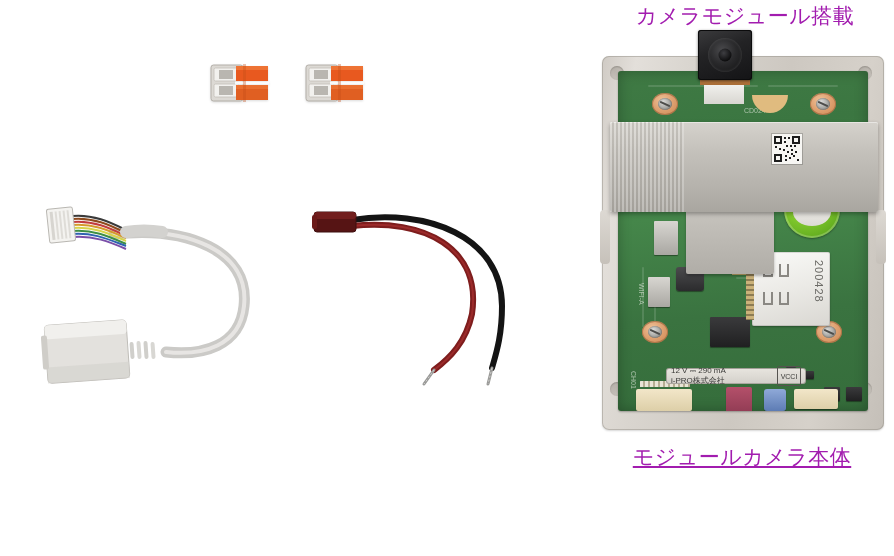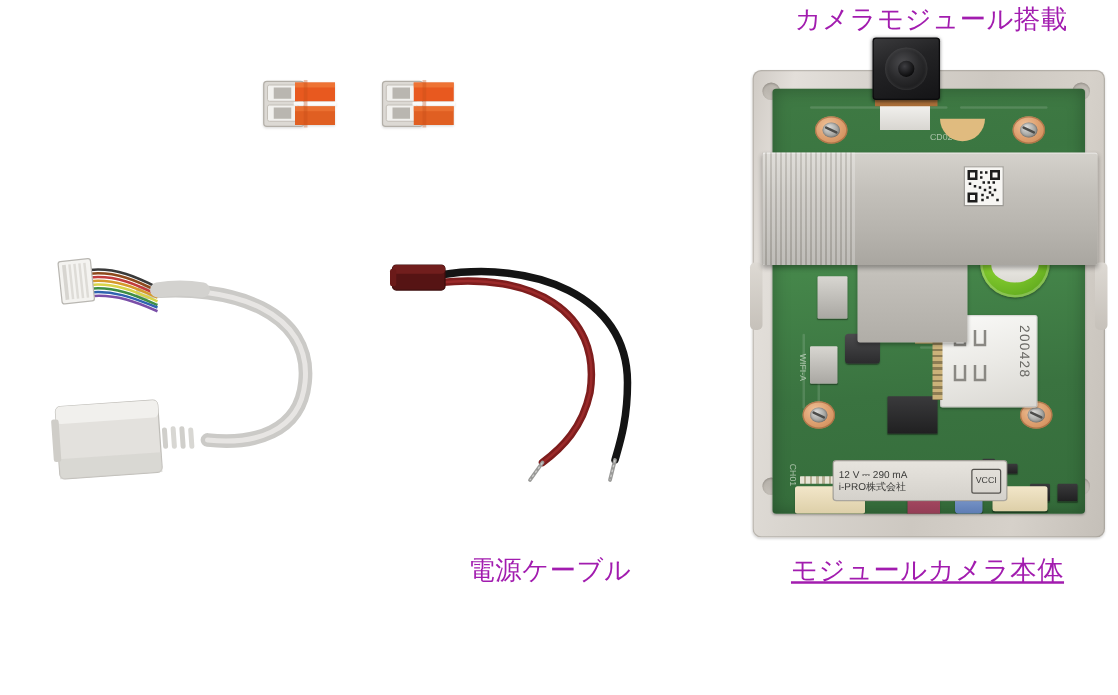--- a/index.html
+++ b/index.html
@@ -194,21 +194,21 @@
     letter-spacing: 1px;
     font-family: "Liberation Sans", sans-serif;
   }
   #sd-card-slot .sd-pins {
     position: absolute; left: -6px; top: 4px; width: 8px; height: 64px;
     background: repeating-linear-gradient(180deg, #cbb27a 0 3px, #8d7c53 3px 5px);
   }
   
   #rating-label {
     position: absolute; left: 66px; top: 338px;
-    width: 140px; height: 33px;
+    width: 140px; height: 16px;
     background: linear-gradient(180deg,#e7e4de,#d4d1cb);
     border: 1px solid rgba(120,116,110,.55);
     border-radius: 3px;
     z-index: 10;
     display: flex; align-items: center; padding: 0 4px;
   }
   #rating-label .rat-txt { font-size: 8px; color: #3a3a38; line-height: 1.25; flex: 1; }
   #rating-label .vcci {
     width: 24px; height: 20px; border: 1px solid #55534f; border-radius: 2px;
     font-size: 7px; display: flex; align-items: center; justify-content: center;
@@ -337,21 +337,20 @@
       <path d="M186 172 L182 188" stroke="#9a9a98" stroke-width="3" stroke-linecap="round"></path>
       <path d="M128 174 L118 188" stroke="#9a9a98" stroke-width="3" stroke-linecap="round"></path>
       <path d="M186 172 L182 188" stroke="#cfcfcd" stroke-width="1" stroke-dasharray="2 2"></path>
       <path d="M128 174 L118 188" stroke="#cfcfcd" stroke-width="1" stroke-dasharray="2 2"></path>
 
       <rect x="8" y="16" width="42" height="20" rx="3" fill="#561414" stroke="#3d0e0e" stroke-width="1"></rect>
       <rect x="8" y="16" width="42" height="7" rx="3" fill="#75201f" opacity=".85"></rect>
       <rect x="6" y="19" width="5" height="14" rx="2" fill="#6b1a19"></rect>
     </svg>
   </div>
-  <div class="lbl center" id="label-power-cable">電源ケーブル</div>
 
   <div class="lbl center" id="label-camera-module">カメラモジュール搭載</div>
 
   <div id="camera-module-assembly">
 
     <div class="housing"></div>
     <div class="housing-notch" style="left:10px;  top:36px;"></div>
     <div class="housing-notch" style="left:258px; top:36px;"></div>
     <div class="housing-notch" style="left:10px;  top:352px;"></div>
     <div class="housing-notch" style="left:258px; top:352px;"></div>

